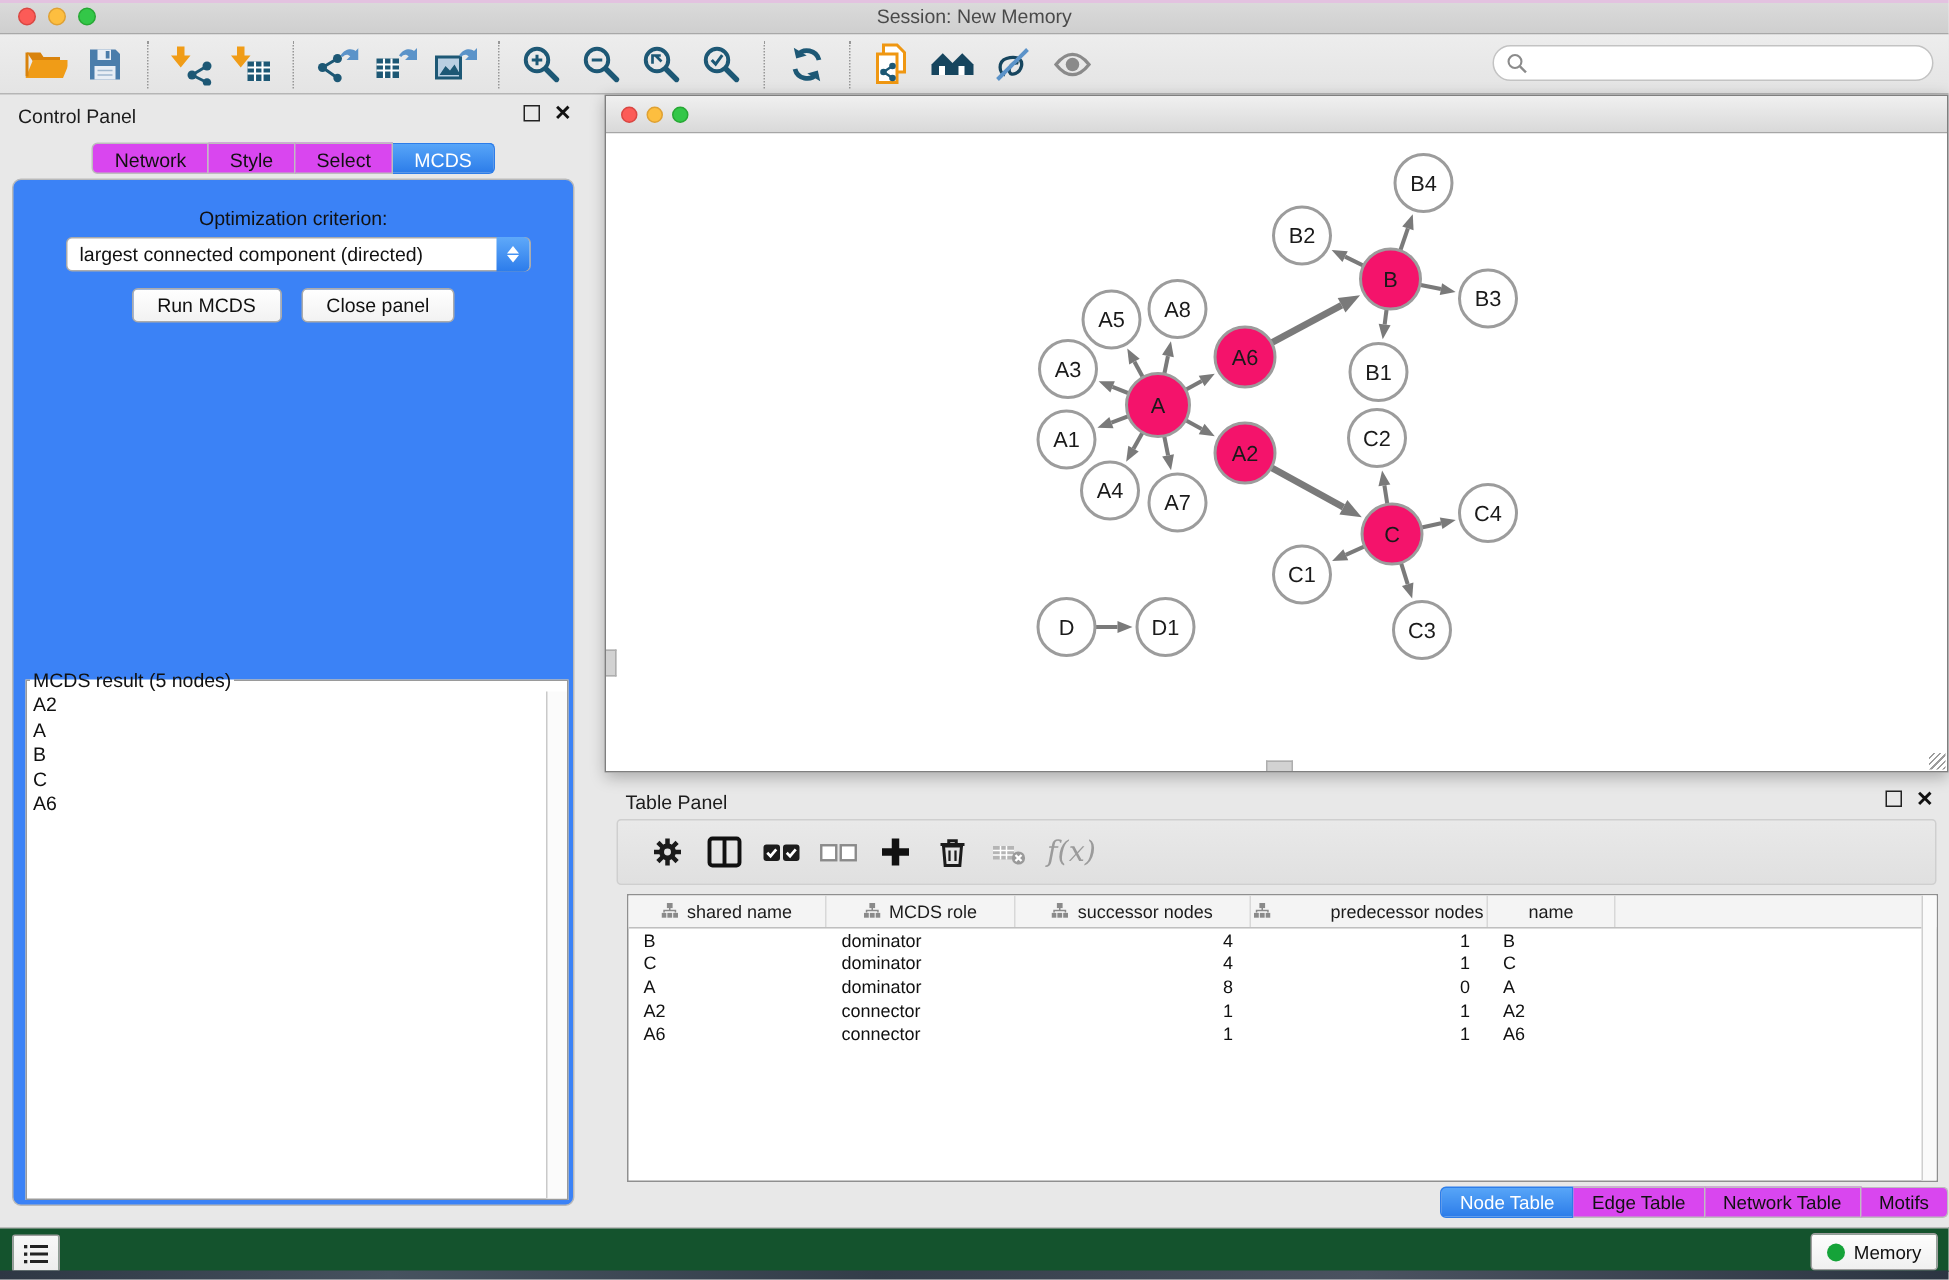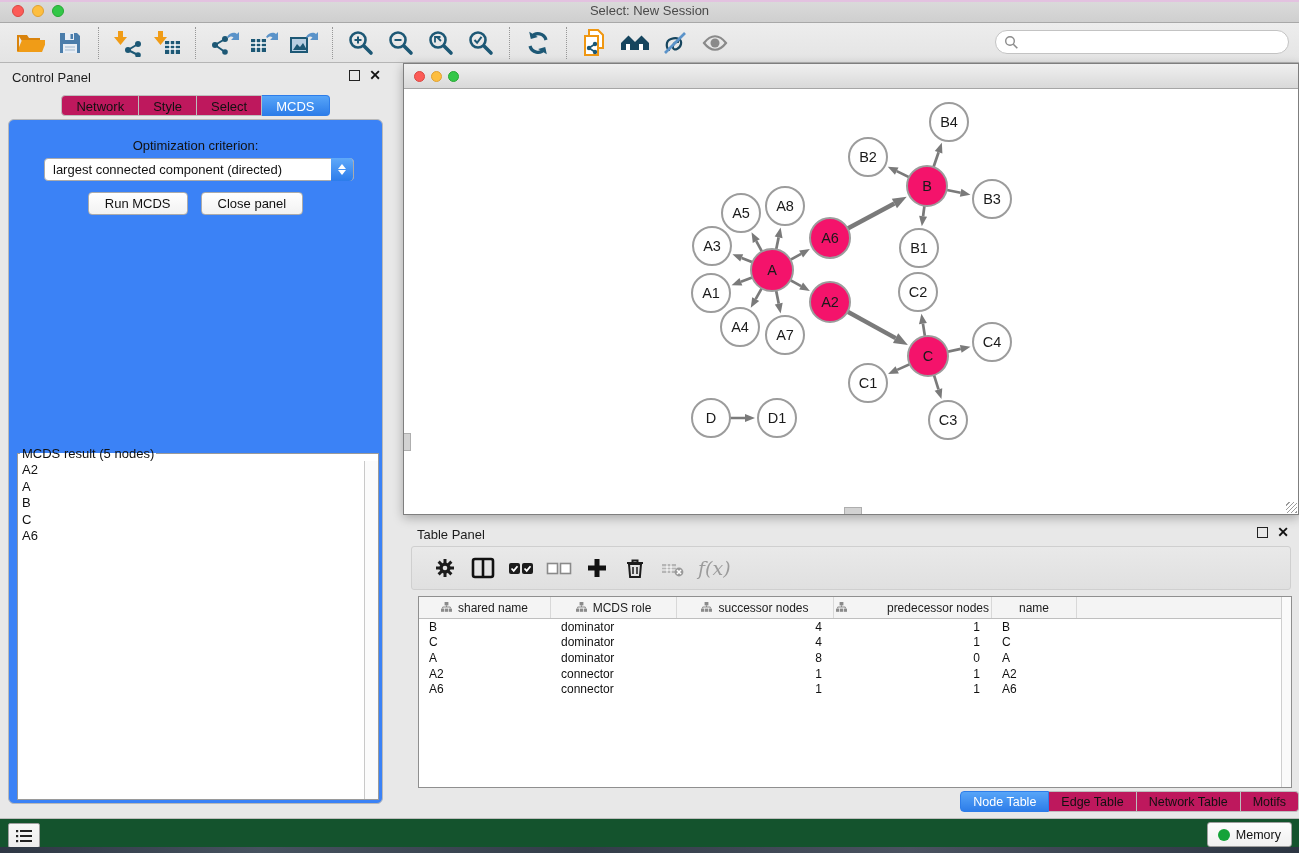--- a/index.html
+++ b/index.html
@@ -19,21 +19,21 @@
   .tb-sep{height:32px;border-left:1px dotted #979797;margin:0 8px;}
   #search-box{position:absolute;right:10px;top:7px;width:294px;height:24px;background:#fff;border:1px solid #c3c3c3;border-radius:13px;display:flex;align-items:center;padding-left:8px;box-sizing:border-box;}
   
   #control-panel{position:absolute;left:0;top:63px;width:391px;height:757px;}
   .panel-header{position:relative;height:26px;}
   .panel-title{position:absolute;left:12px;top:7px;font-size:13px;color:#1c1c1c;}
   .panel-btns{position:absolute;right:10px;top:6px;display:flex;gap:9px;align-items:center;}
   .float-box{width:9px;height:9px;border:1.5px solid #222;}
   .close-x{font-size:14px;font-weight:bold;color:#111;line-height:12px;}
   #control-tabs{position:absolute;left:0;right:0;top:32px;display:flex;justify-content:center;}
-  .seg-tab{background:#be185d;border:1px solid #bdbdbd;border-left-width:0;padding:3px 14px;font-size:13px;color:#111;height:21px;line-height:15px;box-sizing:border-box;}
+  .seg-tab{background:#d946ef;border:1px solid #bdbdbd;border-left-width:0;padding:3px 14px;font-size:13px;color:#111;height:21px;line-height:15px;box-sizing:border-box;}
   .seg-tab:first-child{border-left-width:1px;border-radius:4px 0 0 4px;}
   .seg-tab:last-child{border-radius:0 4px 4px 0;}
   .seg-tab.selected{background:linear-gradient(#57a5f8,#2d7de9);border-color:#2d7de9;color:#fff;}
   #cp-inner{position:absolute;left:8px;right:8px;top:56px;bottom:16px;background:#3b82f6;border:1px solid #b9b9b9;border-radius:6px;}
   #opt-label{position:absolute;left:0;right:0;top:18px;text-align:center;font-size:13px;color:#111;}
   #opt-select{position:absolute;left:35px;right:28px;top:38px;height:23px;background:#fff;border:1px solid #ababab;border-radius:4px;font-size:13px;color:#111;display:flex;align-items:center;padding-left:8px;box-sizing:border-box;}
   #opt-stepper{position:absolute;right:0;top:-1px;bottom:-1px;width:22px;background:linear-gradient(#5fa9f9,#2c7ceb);border-radius:0 4px 4px 0;display:flex;flex-direction:column;align-items:center;justify-content:center;gap:1px;}
   .chev{width:0;height:0;border-left:4px solid transparent;border-right:4px solid transparent;}
   .chev.up{border-bottom:5px solid #fff;}
   .chev.down{border-top:5px solid #fff;}
@@ -80,21 +80,21 @@
 <body>
 
 <div id="app">
 
   <div id="titlebar">
     <div class="lights">
       <div class="light red"></div>
       <div class="light yellow"></div>
       <div class="light green"></div>
     </div>
-    <div id="window-title">Select: New Session</div>
+    <div id="window-title">Session: New Memory</div>
   </div>
 
   <div id="toolbar">
     <span class="tb-icon">
       <svg width="30" height="28" viewBox="0 0 30 28">
           <path d="M3 6h9l2 3h11v3H7z" fill="#d9830c"></path>
           <path d="M2 23 L7 11 h25 l-5 12z" fill="#f09c17"></path>
           <path d="M3 6v16" stroke="#d9830c" stroke-width="2"></path>
         </svg>
     </span>

